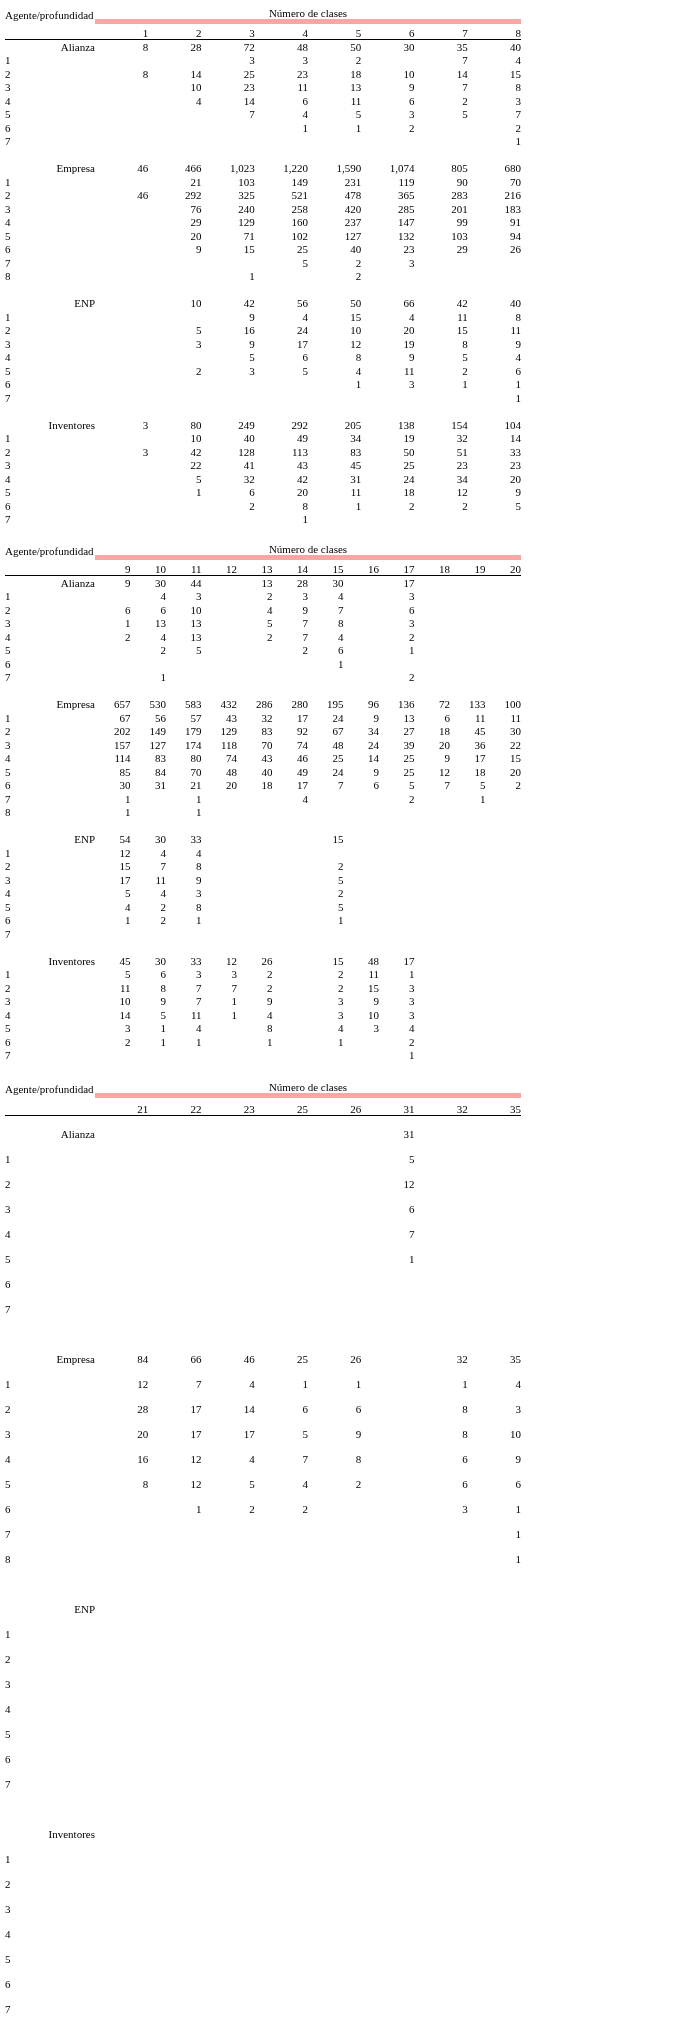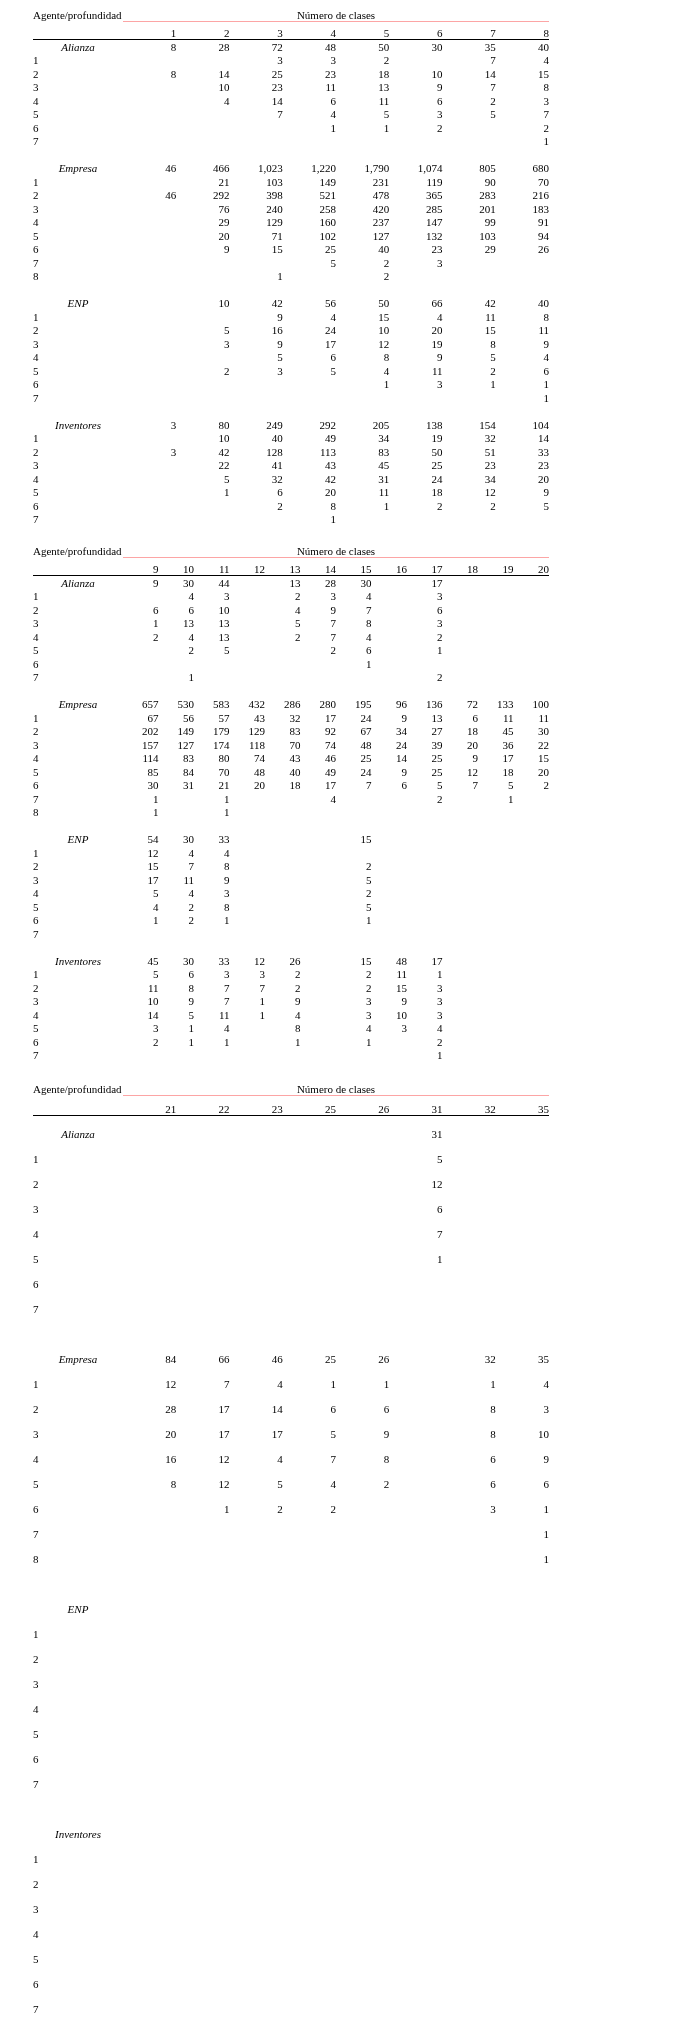--- a/index.html
+++ b/index.html
@@ -9,38 +9,37 @@
     color: #000000;
     font-family: "Liberation Serif", "DejaVu Serif", serif;
   }
   .page { padding: 3px 0 0 5px; }
 
   table.grid {
     border-collapse: collapse;
     table-layout: fixed;
     width: 516px;
     font-size: 11px;
-    margin-left: 28px;
   }
   table.grid th, table.grid td {
     font-weight: normal;
     padding: 0;
     line-height: 1;
     vertical-align: bottom;
     overflow: visible;
     white-space: nowrap;
   }
   .agent-th { text-align: left; }
   .classes-th {
     text-align: center;
-    border-bottom: 1px solid #fca5a5;
+    border-bottom: 5px solid #fca5a5;
   }
   .colnum-row th { border-bottom: 1px solid #000; }
   .num { text-align: right; padding-right: 3px; }
-  .group-name { font-style: italic; text-align: center; }
+  .group-name { text-align: right; }
   .sub-label { text-align: left; padding-left: 26px; }
 
   .sec-normal thead tr { height: 18px; }
   .sec-normal tbody tr { height: 13.5px; }
   .sec-tall thead tr { height: 20px; }
   .sec-tall tbody tr { height: 25px; }
   .sec-tall { border-bottom: 1px solid #000; }
 </style>
 </head>
 <body>
@@ -167,41 +166,41 @@
           </tr>
           <tr class="spacer">
             <td colspan="9"></td>
           </tr>
           <tr class="group-row">
             <td class="group-name">Empresa</td>
             <td class="num">46</td>
             <td class="num">466</td>
             <td class="num">1,023</td>
             <td class="num">1,220</td>
-            <td class="num">1,790</td>
+            <td class="num">1,590</td>
             <td class="num">1,074</td>
             <td class="num">805</td>
             <td class="num">680</td>
           </tr>
           <tr class="depth-row">
             <td class="sub-label">1</td>
             <td class="num"></td>
             <td class="num">21</td>
             <td class="num">103</td>
             <td class="num">149</td>
             <td class="num">231</td>
             <td class="num">119</td>
             <td class="num">90</td>
             <td class="num">70</td>
           </tr>
           <tr class="depth-row">
             <td class="sub-label">2</td>
             <td class="num">46</td>
             <td class="num">292</td>
-            <td class="num">398</td>
+            <td class="num">325</td>
             <td class="num">521</td>
             <td class="num">478</td>
             <td class="num">365</td>
             <td class="num">283</td>
             <td class="num">216</td>
           </tr>
           <tr class="depth-row">
             <td class="sub-label">3</td>
             <td class="num"></td>
             <td class="num">76</td>

